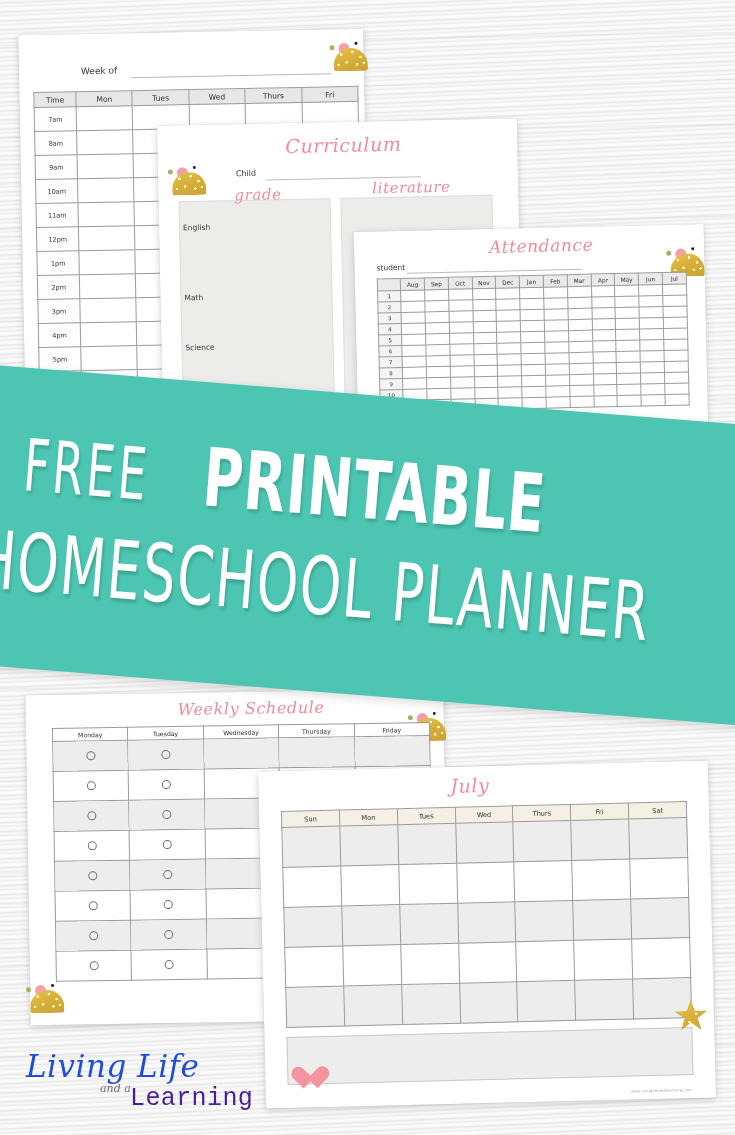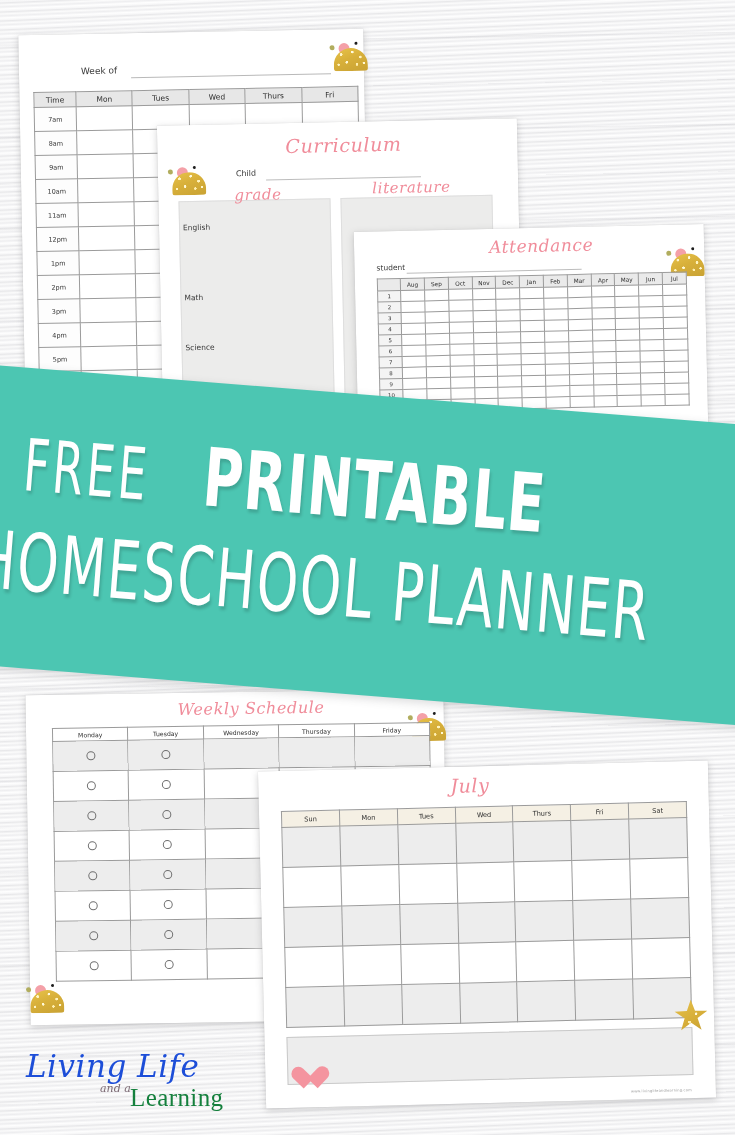--- a/index.html
+++ b/index.html
@@ -336,22 +336,22 @@
     font-size: 31px; color:#1d4ed8; letter-spacing: .5px;
     text-shadow: 0 1px 0 rgba(255,255,255,.6);
   }
   #brand .l2 {
     position:absolute; left: 78px; top: 34px;
     font-family:"DejaVu Serif", serif; font-style: italic;
     font-size: 11px; color:#7c6a74;
   }
   #brand .l3 {
     position:absolute; left: 108px; top: 36px;
-    font-family:Liberation Serif, serif;
-    font-size: 25px; color:#15803d; letter-spacing: .4px;
+    font-family:Liberation Mono, monospace;
+    font-size: 25px; color:#4c1d95; letter-spacing: .4px;
   }
 </style>
 </head>
 <body>
 
 <div id="pin">
 
   <div class="wood"></div>
 
   <div class="sheet" id="sheet-week-hours">

